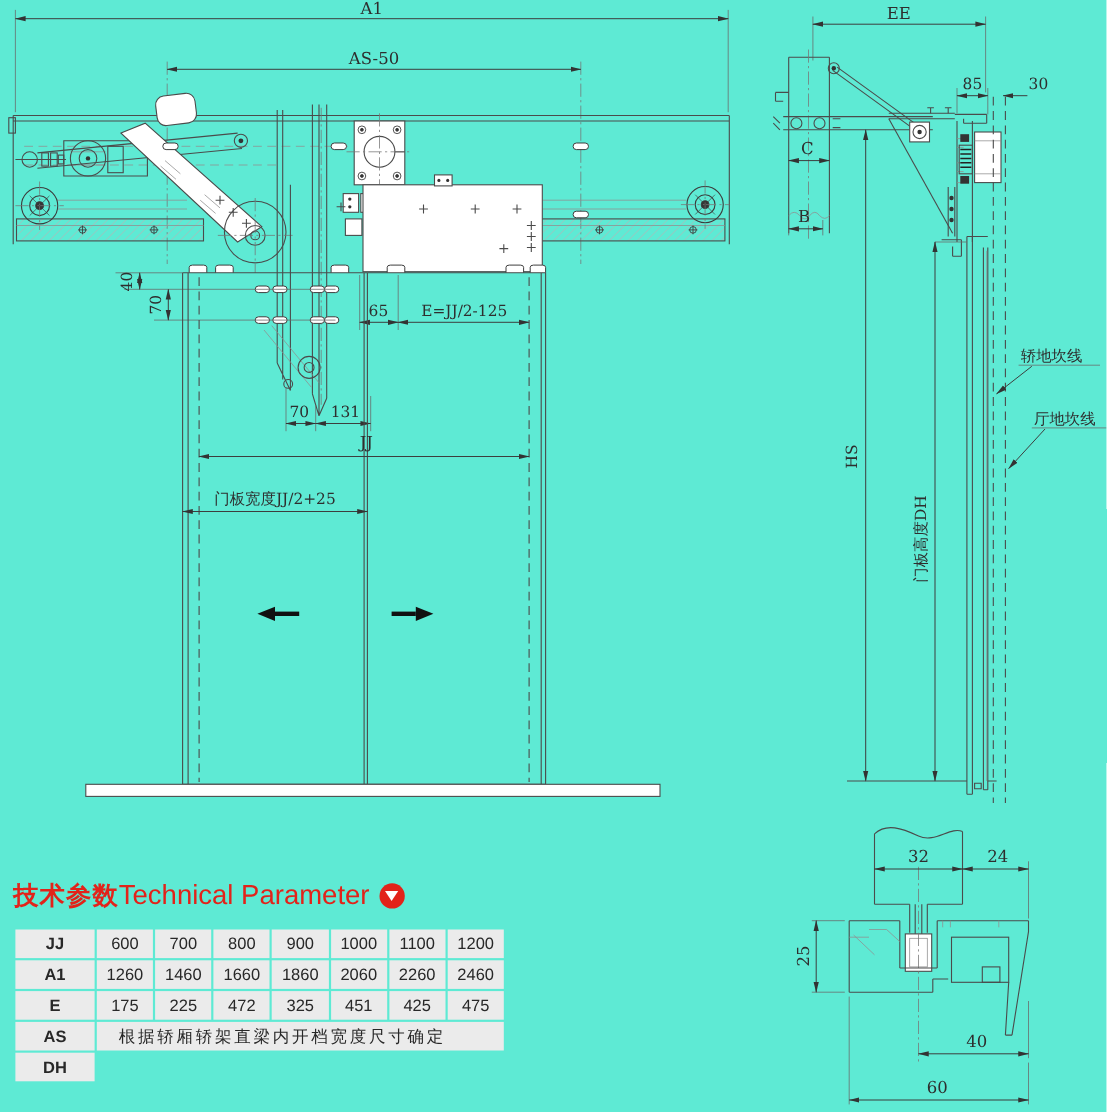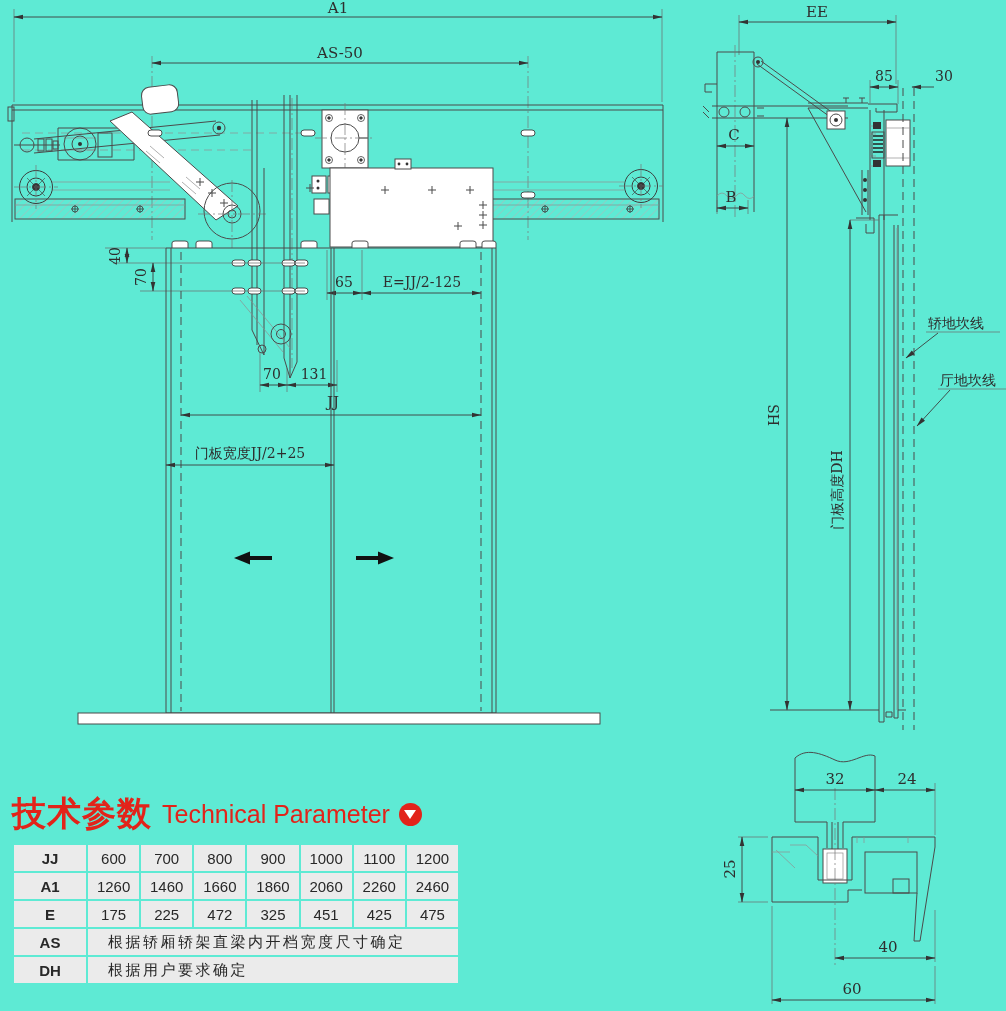--- a/index.html
+++ b/index.html
@@ -11,22 +11,22 @@
   .cn{font-size:14px}
   .dim{stroke:#3c3c3c;stroke-width:.9;fill:none}
   .ext{stroke:#6a6a6a;stroke-width:.7;fill:none}
   .ln{stroke:#4b4b4b;stroke-width:1;fill:none}
   .lt{stroke:#8f8f8f;stroke-width:.7;fill:none}
   .dash{stroke-dasharray:8 5}
   .dashdot{stroke-dasharray:12 3 2 3;stroke:#777;stroke-width:.7;fill:none}
   .fillw{fill:#fff}
   
   .param-title{position:absolute;left:12px;top:797px;display:flex;align-items:center;height:34px}
-  .param-title .zh{color:#e2231a;font-size:34px;font-weight:bold;letter-spacing:1px}
-  .param-title .en{color:#e2231a;font-size:25px;margin-left:10px}
+  .param-title .zh{color:#e2231a;font-size:23px;font-weight:bold;letter-spacing:1px}
+  .param-title .en{color:#e2231a;font-size:25px;margin-left:0}
   .param-title .badge{margin-left:9px;width:23px;height:23px;border-radius:50%;background:#e2231a;
       display:flex;align-items:center;justify-content:center}
   .param-title .tri{width:0;height:0;border-left:6px solid transparent;border-right:6px solid transparent;
       border-top:9px solid #fff;margin-top:1px}
   .param-table{position:absolute;left:14px;top:845px;width:444px;display:flex;flex-direction:column;gap:2px}
   .prow{display:flex;gap:2px;height:26px}
   .pcell{background:#ebebeb;display:flex;align-items:center;justify-content:center;
          font-size:15px;color:#282828}
   .plabel{width:72px;flex:none;font-weight:bold}
   .pval{flex:1}
@@ -413,17 +413,16 @@
     <div class="pcell pval">451</div>
     <div class="pcell pval">425</div>
     <div class="pcell pval">475</div>
   </div>
   <div class="prow">
     <div class="pcell plabel">AS</div>
     <div class="pcell pnote">根据轿厢轿架直梁内开档宽度尺寸确定</div>
   </div>
   <div class="prow">
     <div class="pcell plabel">DH</div>
-    <div class="pcell pnote">根据用户要求确定</div>
   </div>
 </div>
 
 </div>
 
 </body></html>

